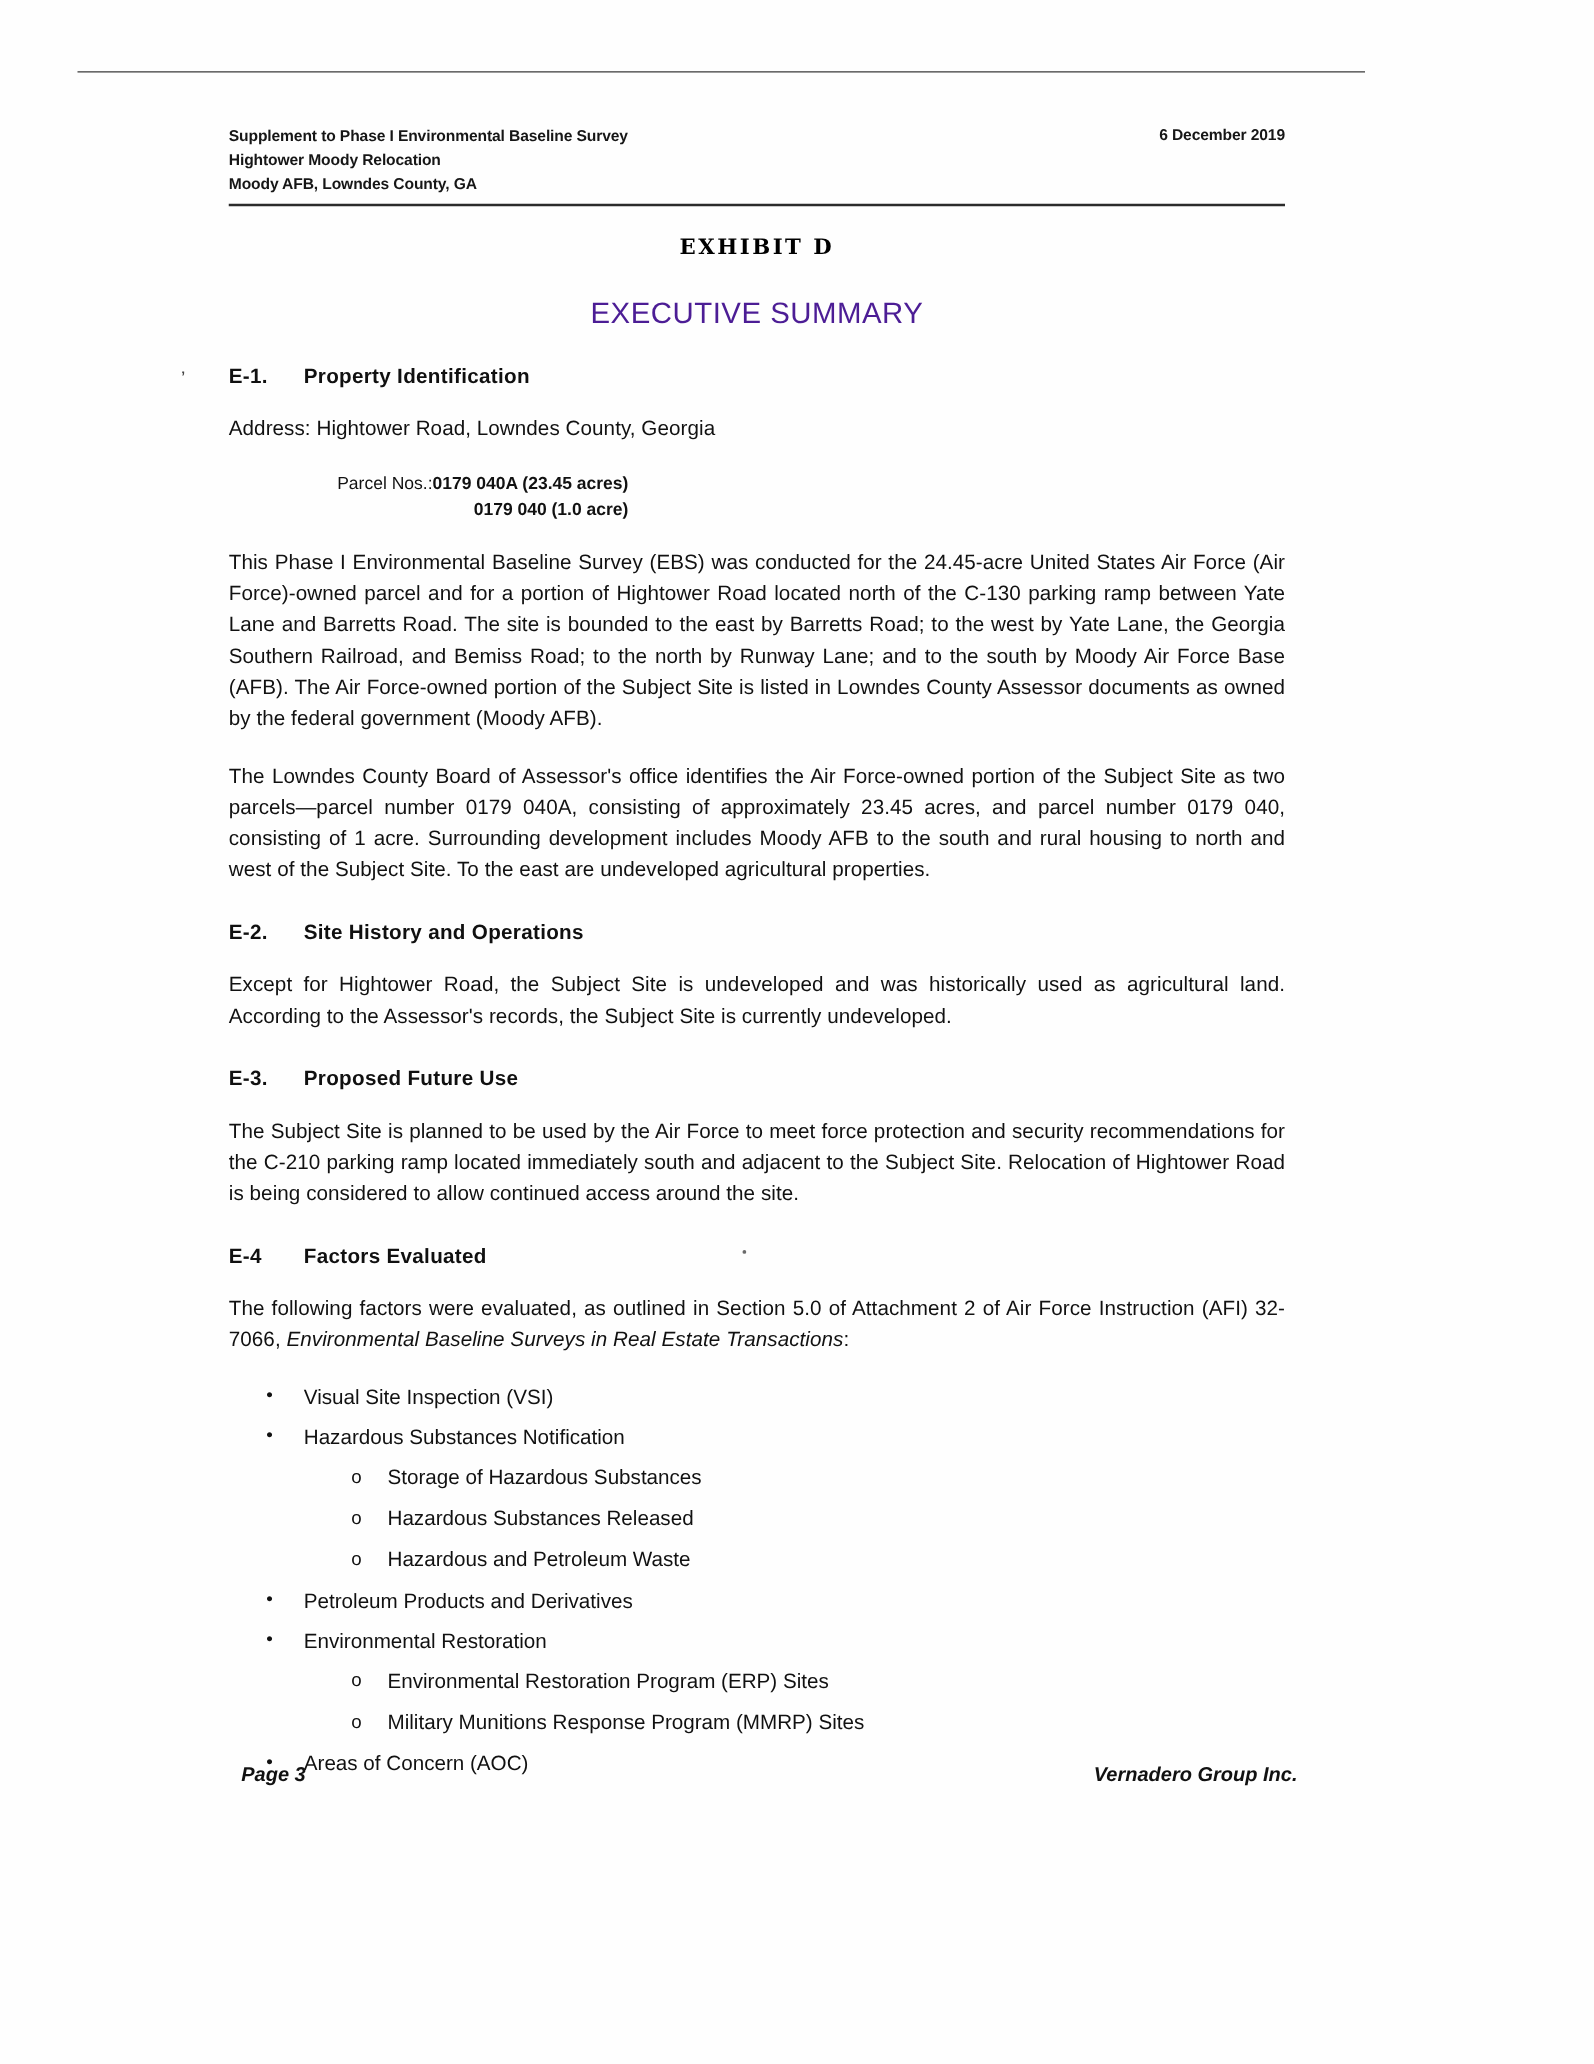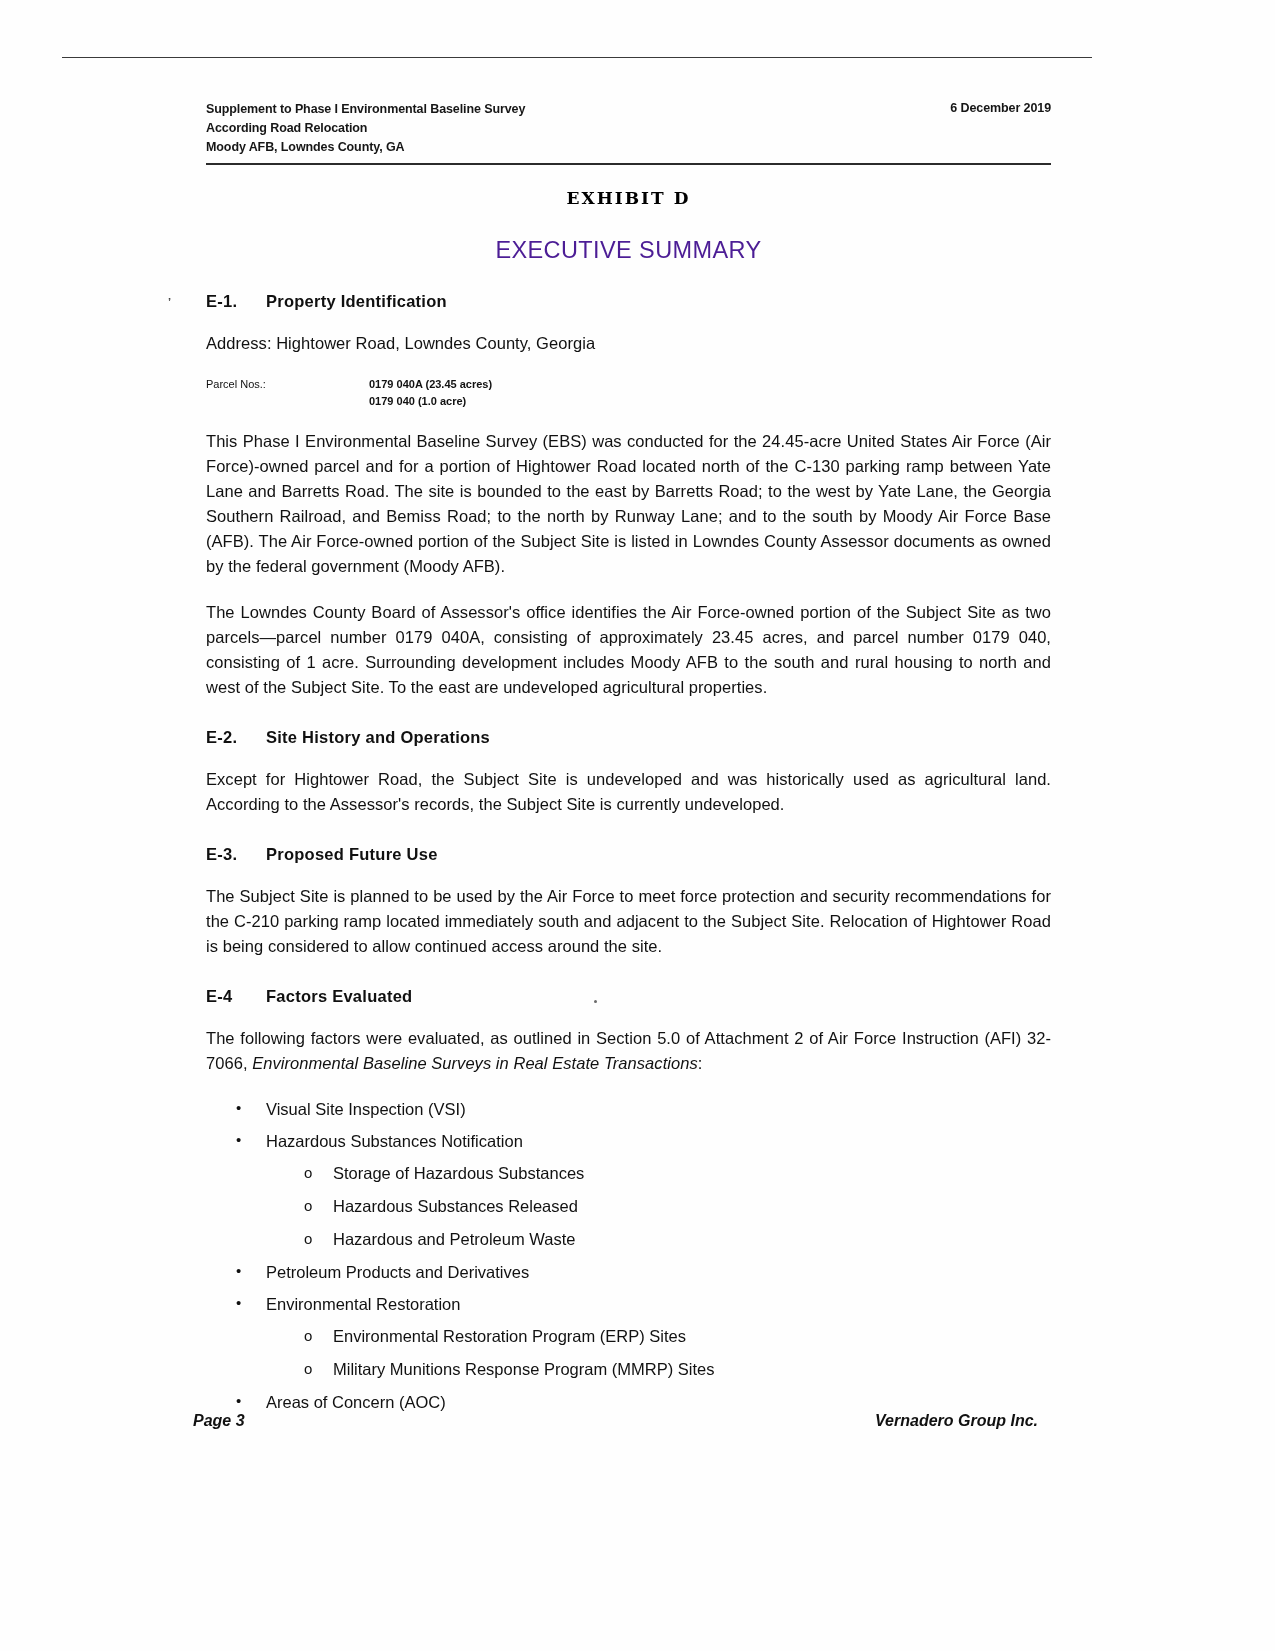--- a/index.html
+++ b/index.html
@@ -28,21 +28,21 @@
     position: absolute;
     left: 62px;
     top: 57px;
     width: 1030px;
     height: 1px;
     background: #3a3a3a;
   }
 
   .content {
     position: absolute;
-    left: 206px;
+    left: 183px;
     top: 100px;
     width: 845px;
   }
 
   
   .doc-header {
     position: relative;
     display: flex;
     justify-content: space-between;
     align-items: flex-start;
@@ -119,23 +119,24 @@
     color: #111;
     letter-spacing: 0.05px;
   }
   p.body.nojust { text-align: left; }
   p.body em { font-style: italic; }
 
   
   .parcel-block {
     margin-top: 20px;
     display: flex;
-    font-size: 11px;
+    font-size: 14px;
     line-height: 1.5;
     color: #111;
+    text-align: right;
   }
   .parcel-label { width: 163px; flex: 0 0 163px; }
   .parcel-values div { white-space: nowrap; font-weight: bold; }
 
   
   ul.factors {
     margin: 22px 0 0 0;
     padding: 0;
     list-style: none;
   }
@@ -204,21 +205,21 @@
 
 <div class="page">
 
   <div class="scan-top-rule"></div>
 
   <div class="content">
 
     <div class="doc-header">
       <div class="header-left">
         <div>Supplement to Phase I Environmental Baseline Survey</div>
-        <div>According Road Relocation</div>
+        <div>Hightower Moody Relocation</div>
         <div>Moody AFB, Lowndes County, GA</div>
       </div>
       <div class="header-date">6 December 2019</div>
     </div>
     <div class="header-rule"></div>
 
     <div class="exhibit-title">EXHIBIT D</div>
     <div class="main-title">EXECUTIVE SUMMARY</div>
 
     <div class="section-heading">

